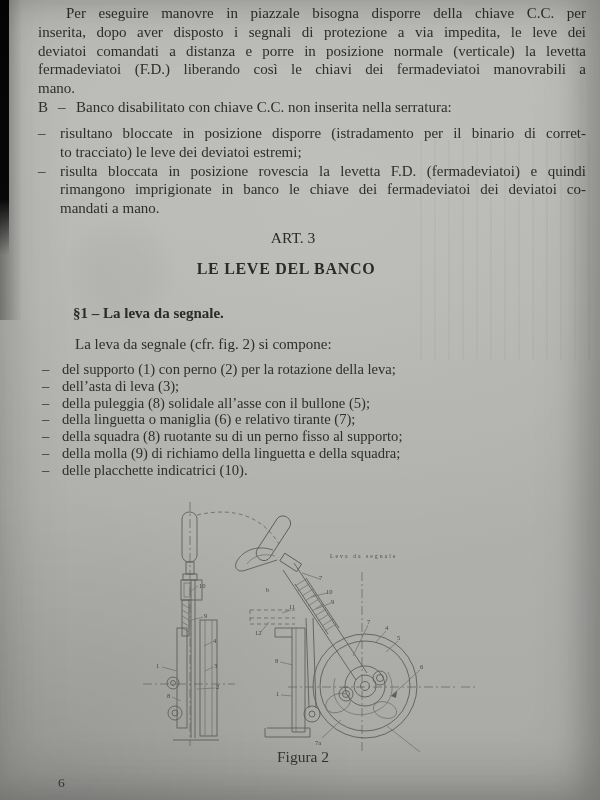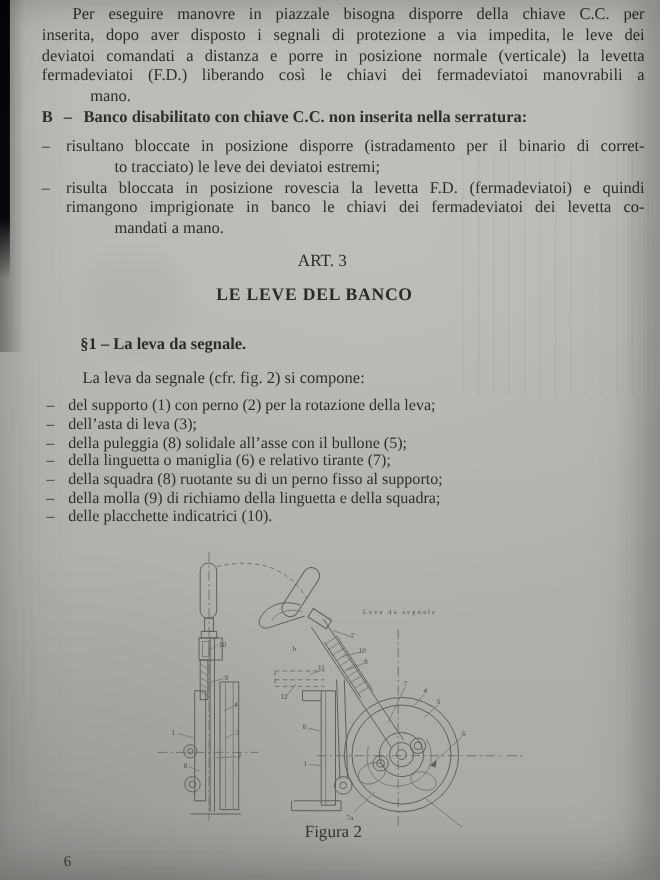--- a/index.html
+++ b/index.html
@@ -18,24 +18,24 @@
   .binding-soft{position:absolute;left:0;top:0;width:26px;height:320px;
     background:linear-gradient(90deg,rgba(0,0,0,0.28),rgba(0,0,0,0) 85%);}
   .ghost{position:absolute;left:420px;top:140px;width:170px;height:220px;opacity:0.05;
     background:repeating-linear-gradient(90deg,#55554f 0 2px,transparent 2px 14px);}
   .ghost2{position:absolute;left:60px;top:215px;width:120px;height:120px;opacity:0.05;border-radius:50%;
     background:radial-gradient(circle,#4c4c48 0 30%,transparent 70%);}
 
   .content{position:absolute;inset:0;color:#2e2e2c;filter:blur(0.33px);}
   .block{position:absolute;}
   .jline{text-align:justify;text-align-last:justify;}
-  .jline.last{text-align-last:left;margin-left:44px;}
+  .jline.last{text-align-last:left;}
   .indent{text-indent:28px;}
   #p1{left:38px;top:4px;width:548px;font-size:15px;line-height:18.8px;}
-  #secB{left:38px;top:99px;width:548px;font-size:15px;font-weight:bold;color:#29292.7;}
+  #secB{left:38px;top:99px;width:548px;font-size:15px;font-weight:normal;color:#29292.7;}
   #secB .bl{display:inline-block;width:20px;}
   #secB .bd{display:inline-block;width:18px;}
   #bitems{left:38px;top:124px;width:548px;font-size:15px;line-height:18.8px;}
   .bitem{display:flex;}
   .bitem .marker{width:22px;flex:none;}
   .bitem .blines{flex:1;}
   #art{left:0;top:229px;width:586px;text-align:center;font-size:15.5px;font-weight:normal;color:#2a2a28;}
   #chap{left:0;top:260px;width:572px;text-align:center;font-size:16px;font-weight:bold;letter-spacing:0.7px;color:#2a2a28;}
   #s1{left:73px;top:305px;font-size:15px;font-weight:bold;color:#2a2a28;}
   #intro{left:75px;top:336px;font-size:15px;}
@@ -79,21 +79,21 @@
         <span class="marker">–</span>
         <div class="blines">
           <div class="jline">risultano bloccate in posizione disporre (istradamento per il binario di corret-</div>
           <div class="jline last">to tracciato) le leve dei deviatoi estremi;</div>
         </div>
       </div>
       <div class="bitem">
         <span class="marker">–</span>
         <div class="blines">
           <div class="jline">risulta bloccata in posizione rovescia la levetta F.D. (fermadeviatoi) e quindi</div>
-          <div class="jline">rimangono imprigionate in banco le chiavi dei fermadeviatoi dei levetta co-</div>
+          <div class="jline">rimangono imprigionate in banco le chiave dei fermadeviatoi dei deviatoi co-</div>
           <div class="jline last">mandati a mano.</div>
         </div>
       </div>
     </div>
 
     <div id="art" class="block">ART. 3</div>
     <div id="chap" class="block">LE LEVE DEL BANCO</div>
     <div id="s1" class="block">§1 – La leva da segnale.</div>
     <div id="intro" class="block">La leva da segnale (cfr. fig. 2) si compone:</div>
 

